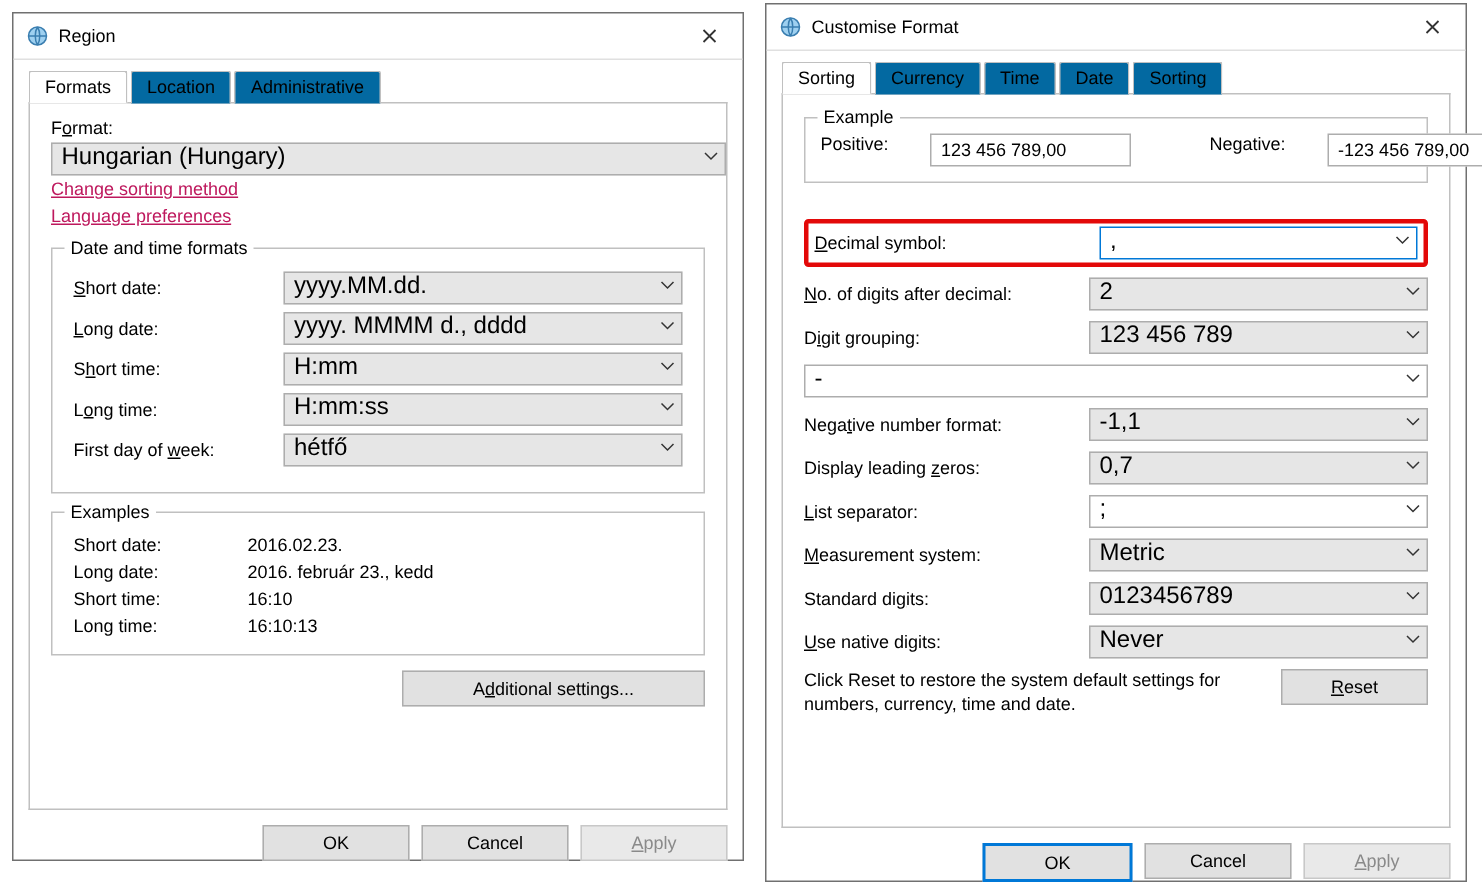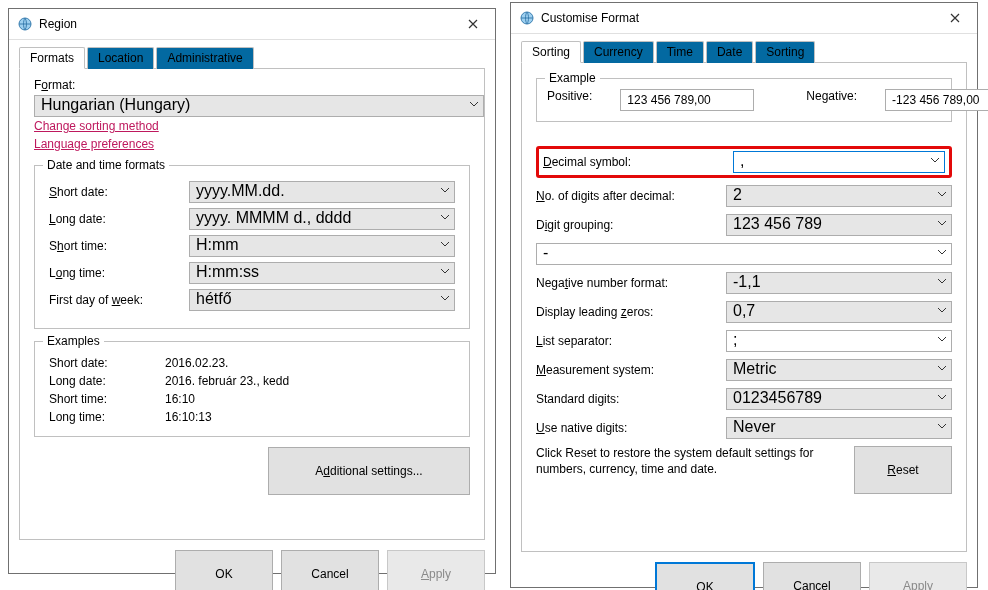--- a/index.html
+++ b/index.html
@@ -17,21 +17,21 @@
   .panel{border:1px solid #c0c0c0;border-top:none;padding:10px 14px}
   .row{display:flex;align-items:center;margin:5px 0}
   .row .label{width:140px;font-size:12px}
   .combo{border:1px solid #adadad;background:#e6e6e6;height:20px;display:flex;align-items:flex-start;padding:0 6px;position:relative;font-size:16px;flex:1;min-width:0}
   .combo.light{background:#fff}
   .combo .chev{position:absolute;right:4px;top:3px}
   .combo.wide{width:100%}
   .link{color:#be185d;text-decoration:underline;margin:2px 0;display:inline-block;font-size:12px}
   .group{border:1px solid #c0c0c0;margin-top:12px;padding:10px 14px 12px 14px;position:relative}
   .group .legend{position:absolute;top:-8px;left:8px;background:#fff;padding:0 4px;font-size:12px}
-  .btn{border:1px solid #adadad;background:#e1e1e1;height:22px;min-width:76px;display:inline-flex;align-items:center;justify-content:center;font-size:12px;padding:12px 10px}
+  .btn{border:1px solid #adadad;background:#e1e1e1;height:22px;min-width:76px;display:inline-flex;align-items:center;justify-content:center;font-size:12px;padding:0 10px}
   .btn.disabled{color:#8a8a8a;background:#e9e9e9;border-color:#c8c8c8}
   .btn.primary{border:2px solid #0078d7;background:#e1e1e1}
   .bottom-buttons{display:flex;justify-content:flex-end;gap:8px;margin-top:10px}
   .example-row{display:flex;align-items:center;margin:4px 0}
   .example-row .k{width:116px}
   .example-row .v{}
   .txtbox{border:1px solid #adadad;height:20px;padding:0 6px;display:flex;align-items:center;font-size:12px;background:#fff;flex:1}
   .cf-row{display:flex;align-items:center;margin:7px 0}
   .cf-row .cf-label{width:190px}
   .cf-row .cf-ctrl{width:170px}

